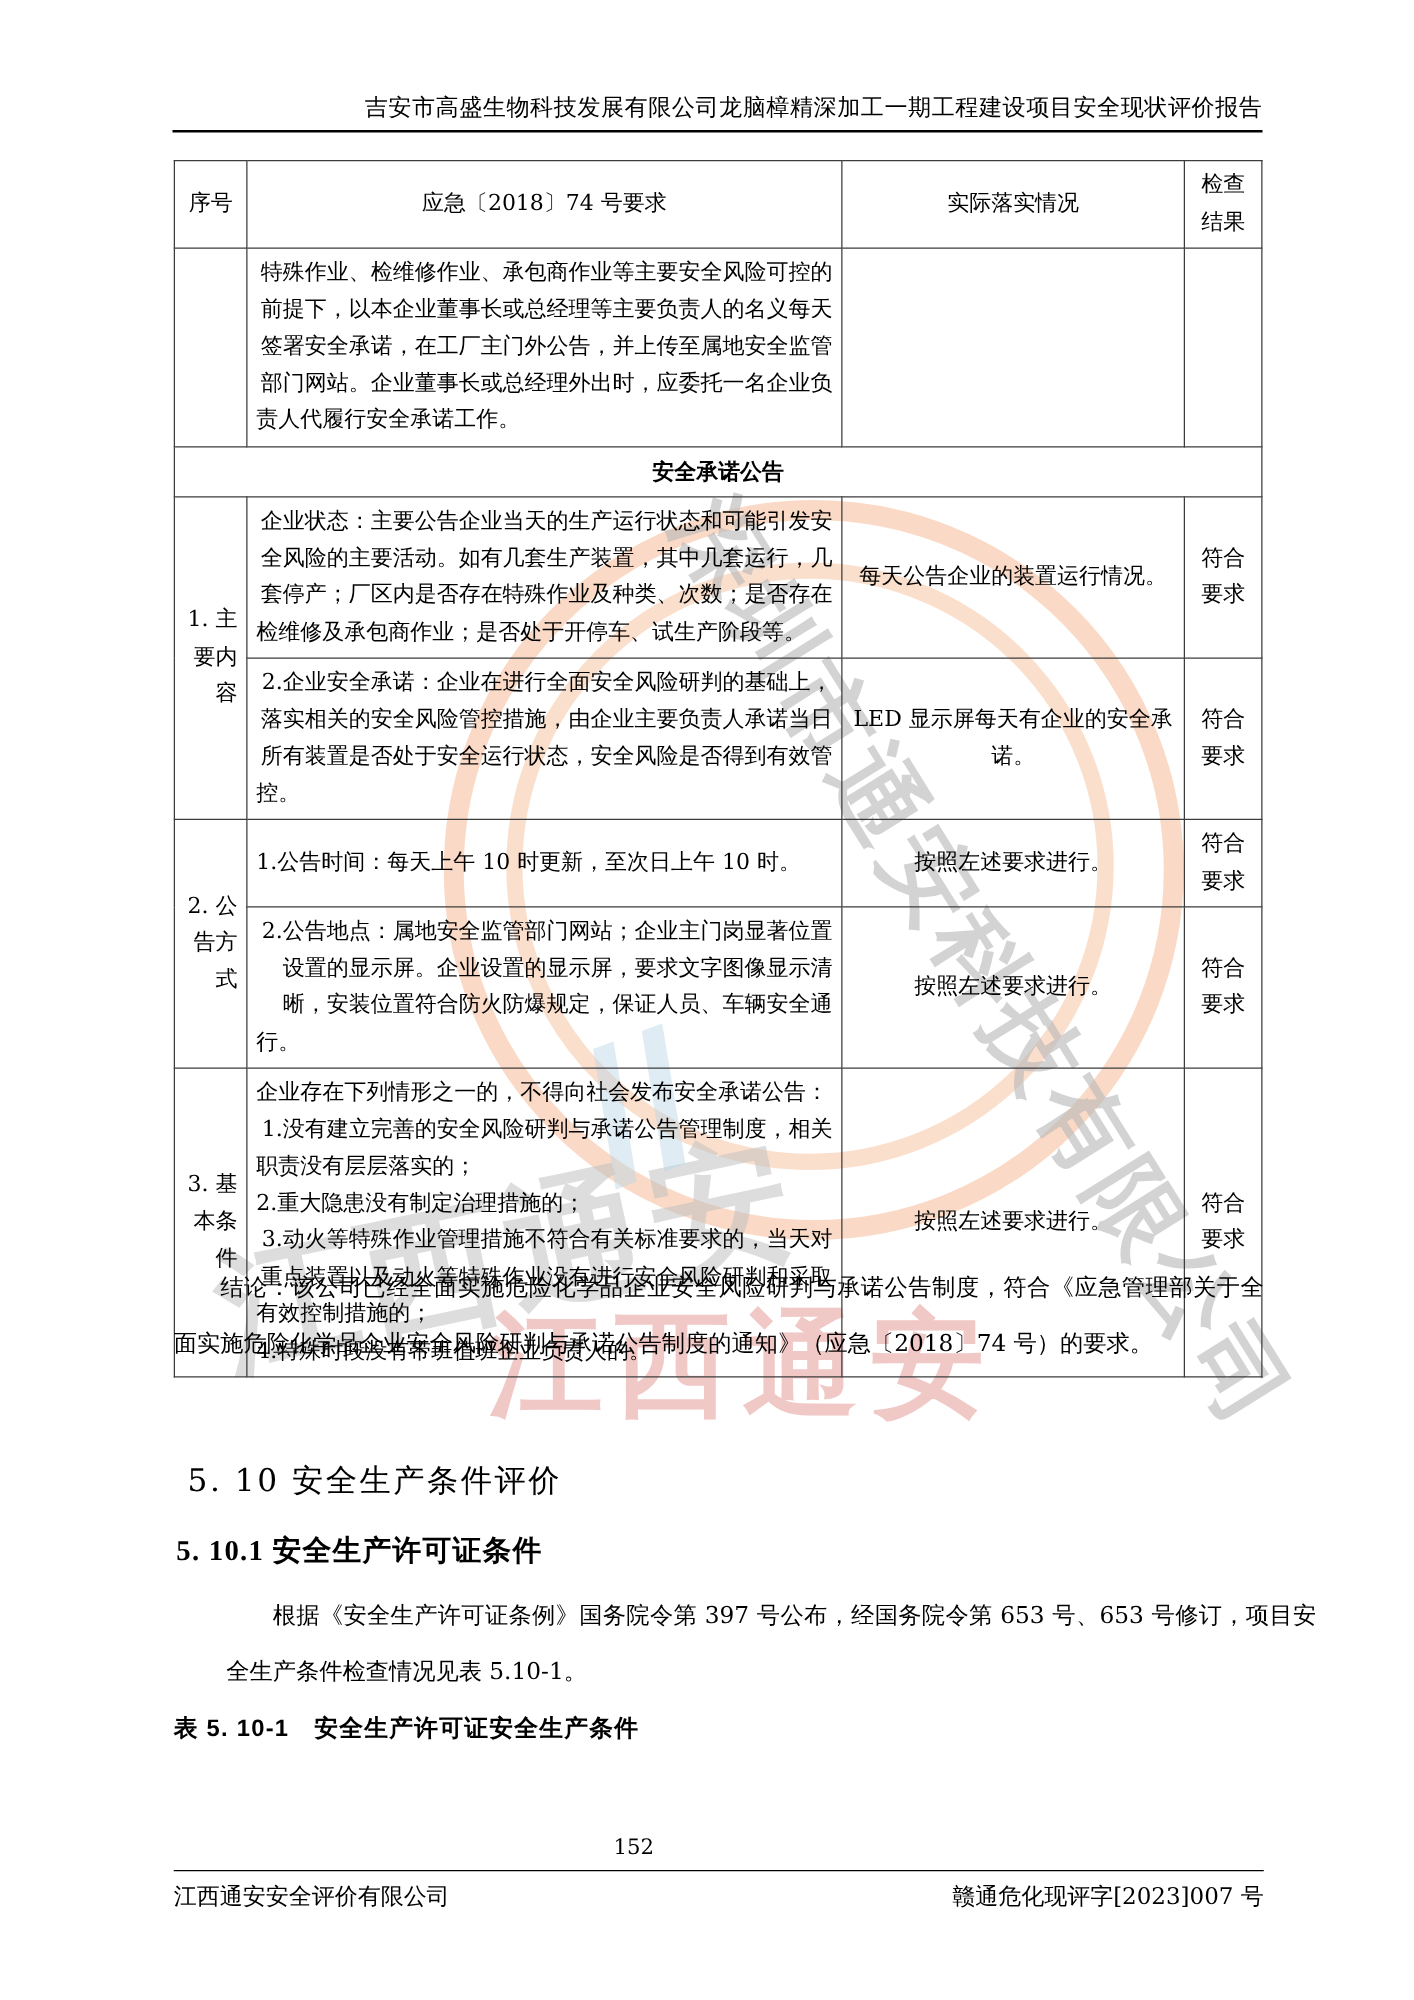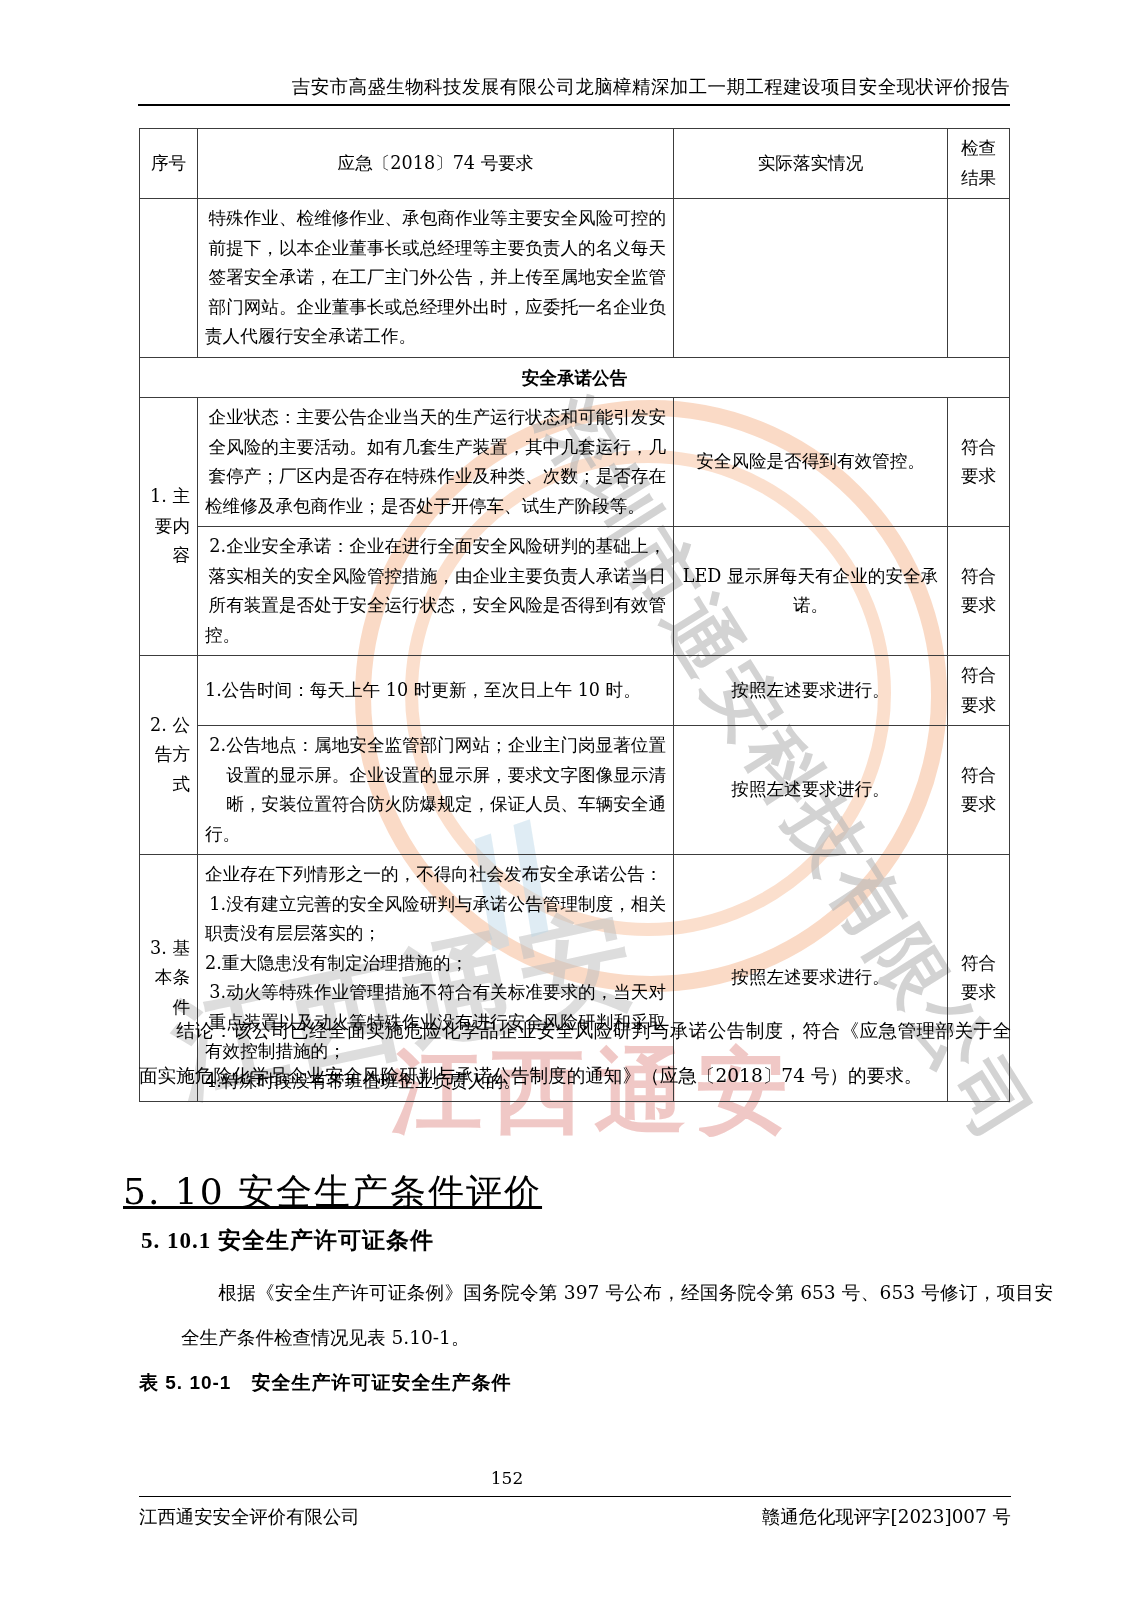--- a/index.html
+++ b/index.html
@@ -173,26 +173,25 @@
     line-height: 45px;
     text-align: justify;
     text-justify: inter-character;
     text-indent: 2em;
     font-family: "DejaVu Serif", "Liberation Serif", serif;
   }
 
   
   .h2 {
     position: absolute;
-    left: 123px;
+    left: 150px;
     top: 1168px;
-    font-size: 36px;
+    font-size: 25px;
     font-family: "DejaVu Serif", "Liberation Serif", serif;
     letter-spacing: 2px;
-    text-decoration: underline;
   }
   .h3 {
     position: absolute;
     left: 141px;
     top: 1225px;
     font-size: 23px;
     font-weight: 700;
     font-family: Liberation Serif, serif;
     letter-spacing: 1px;
   }
@@ -302,21 +301,21 @@
             <td class="ctr"></td>
           </tr>
 
           <tr>
             <td class="banner" colspan="4">安全承诺公告</td>
           </tr>
 
           <tr>
             <td class="sidelabel" rowspan="2">1. 主要内容</td>
             <td class="body-left just">企业状态：主要公告企业当天的生产运行状态和可能引发安全风险的主要活动。如有几套生产装置，其中几套运行，几套停产；厂区内是否存在特殊作业及种类、次数；是否存在检维修及承包商作业；是否处于开停车、试生产阶段等。</td>
-            <td class="ctr">安全风险是否得到有效管控。</td>
+            <td class="ctr">每天公告企业的装置运行情况。</td>
             <td class="ctr">符合要求</td>
           </tr>
 
           <tr>
             <td class="body-left just">2.企业安全承诺：企业在进行全面安全风险研判的基础上，落实相关的安全风险管控措施，由企业主要负责人承诺当日所有装置是否处于安全运行状态，安全风险是否得到有效管控。</td>
             <td class="ctr">LED 显示屏每天有企业的安全承诺。</td>
             <td class="ctr">符合要求</td>
           </tr>
 
           <tr>

